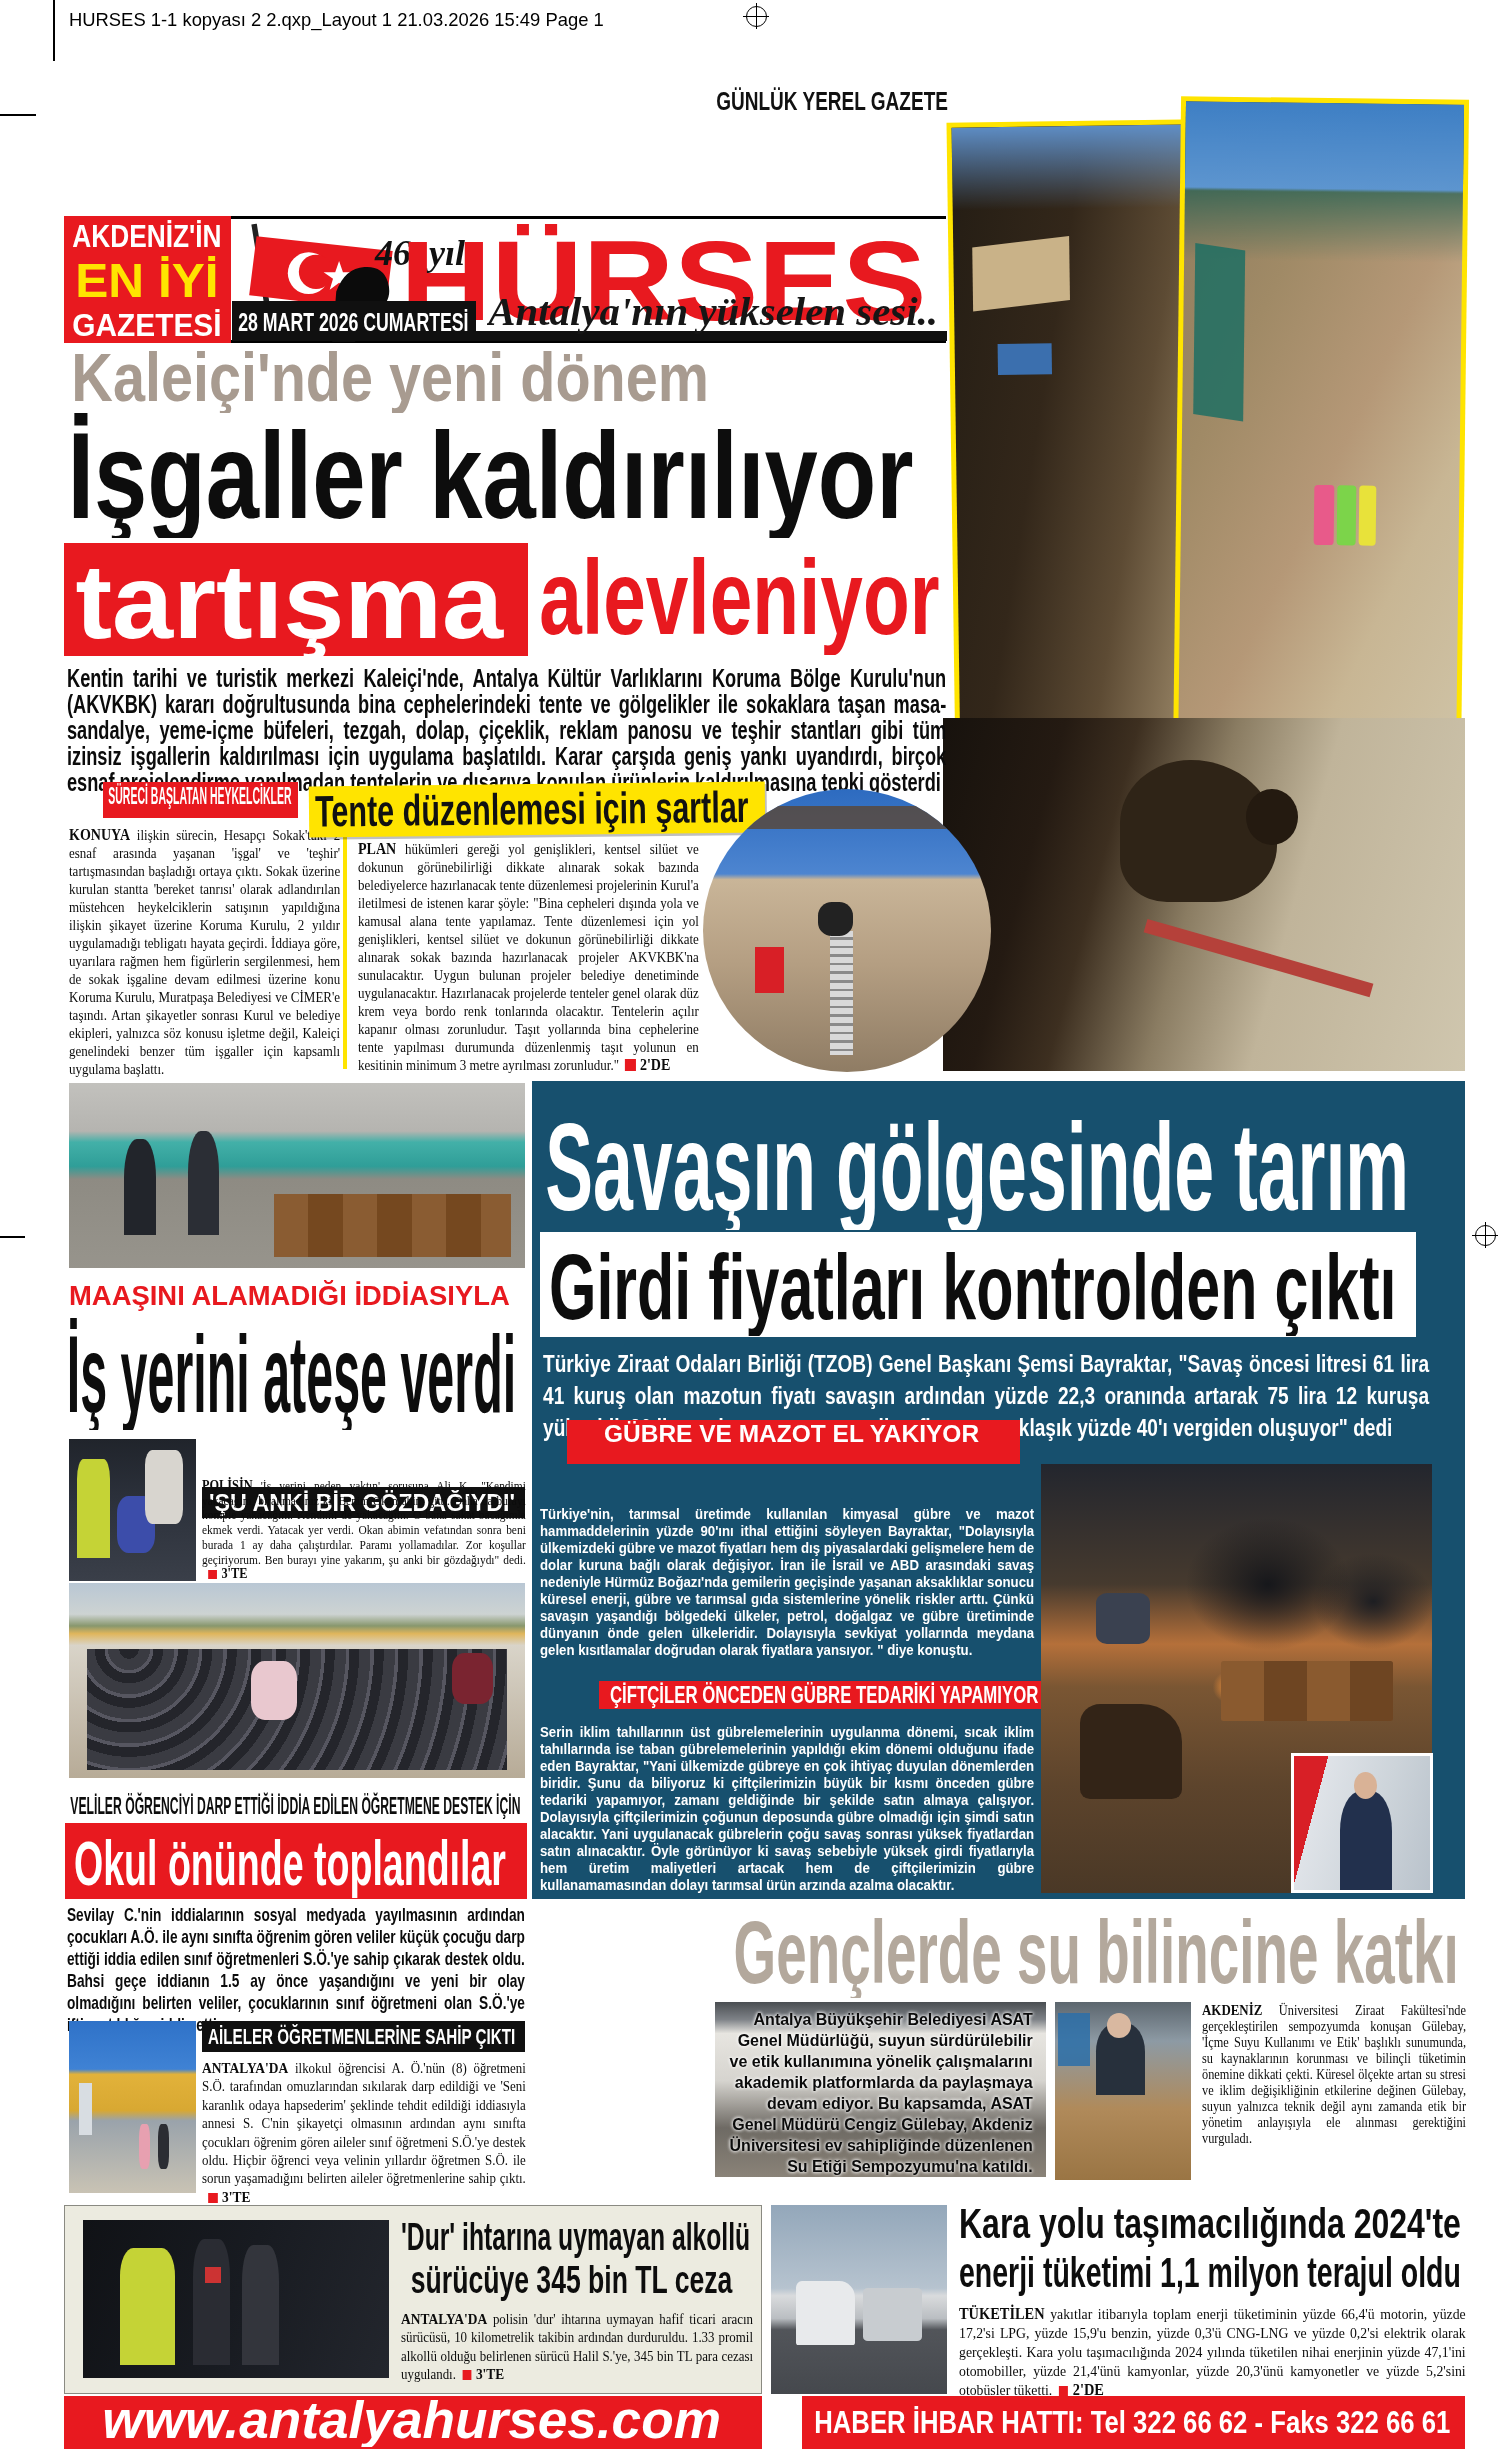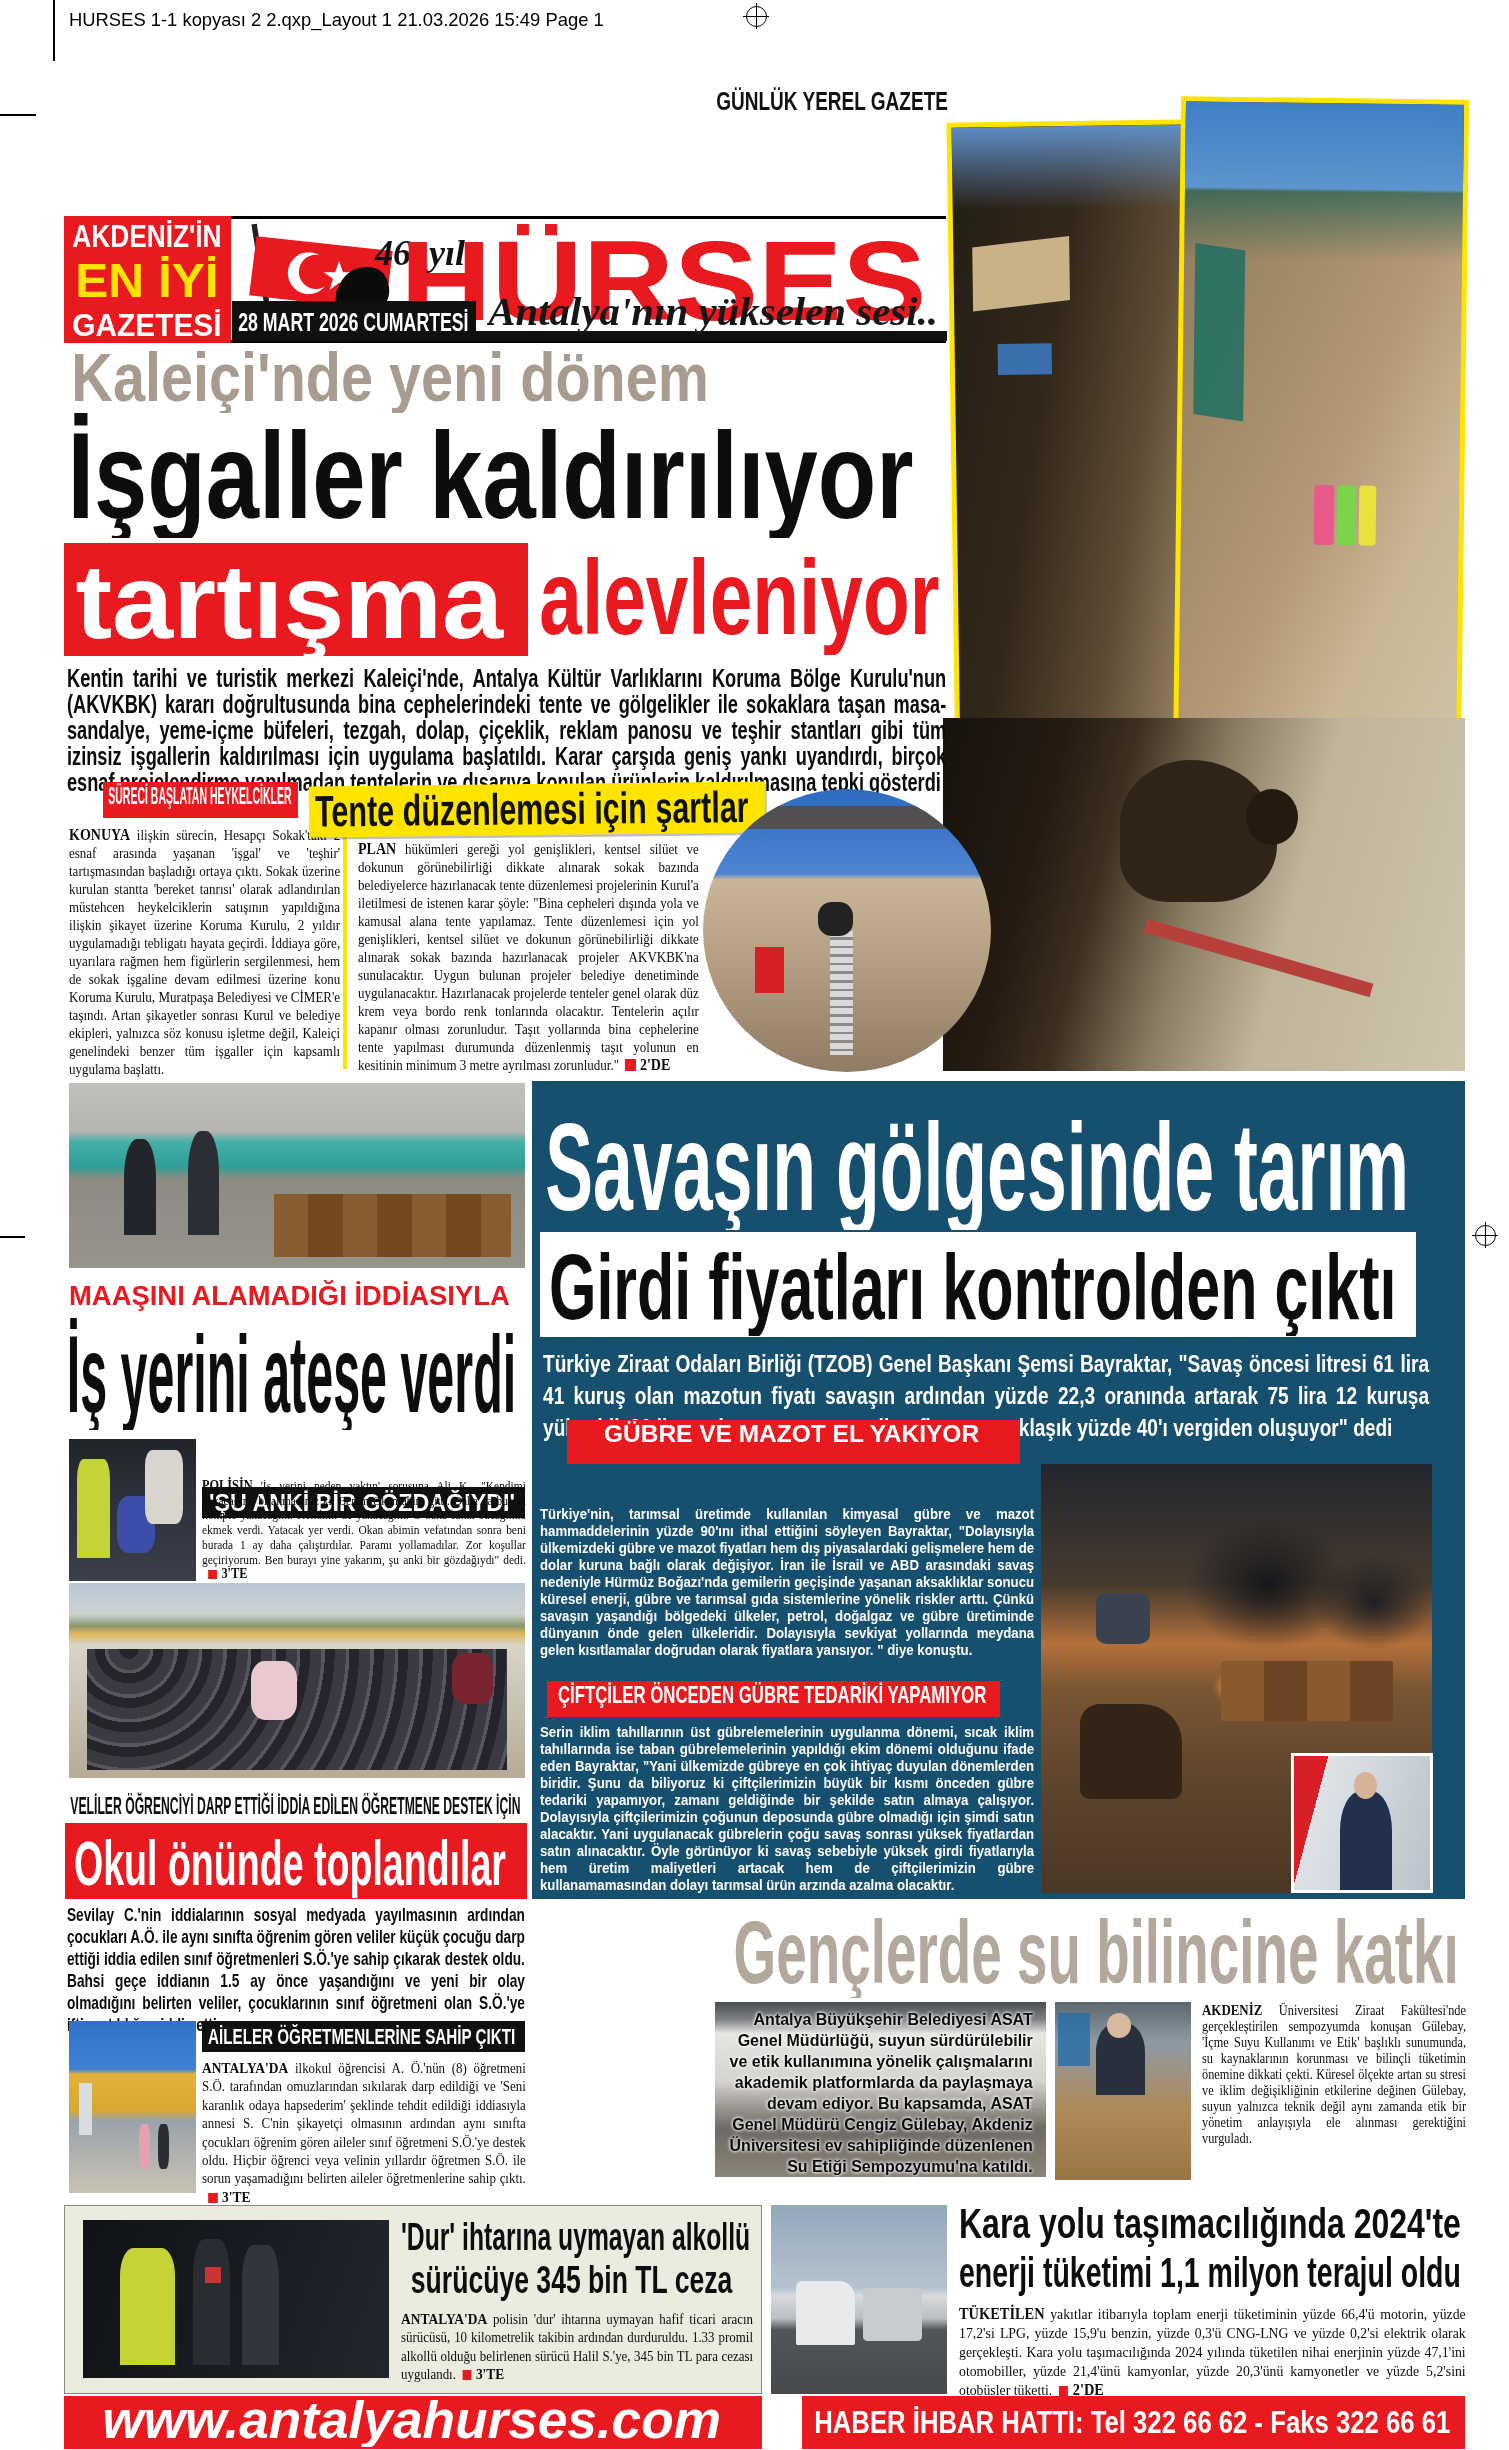--- a/index.html
+++ b/index.html
@@ -247,21 +247,21 @@
       <text x="0" y="136" font-size="152" fill="#0d0d0d" textLength="1390" lengthAdjust="spacingAndGlyphs">Girdi fiyatları kontrolden çıktı</text>
     </svg>
 </div>
 <div class="tx just" style="left:543px; top:1348px; width:1136px; transform:scaleX(0.78); font-weight:bold; font-size:24.5px; line-height:32px; color:#fff;">Türkiye Ziraat Odaları Birliği (TZOB) Genel Başkanı Şemsi Bayraktar, "Savaş öncesi litresi 61 lira 41 kuruş olan mazotun fiyatı savaşın ardından yüzde 22,3 oranında artarak 75 lira 12 kuruşa yükseldi. 80 liraya dayanan mazotun litre fiyatının yaklaşık yüzde 40'ı vergiden oluşuyor" dedi</div>
 <div class="redbar" style="left:567px; top:1420px; width:453px; height:44px;">
   <svg width="380" height="27" viewBox="0 0 620 44">
       <text x="0" y="36" font-size="40" fill="#fff" textLength="612" lengthAdjust="spacingAndGlyphs">GÜBRE VE MAZOT EL YAKIYOR</text>
     </svg>
 </div>
 <div class="tx just" style="left:540px; top:1506px; width:549px; transform:scaleX(0.9); font-weight:bold; font-size:14.7px; line-height:17px; color:#fff;">Türkiye'nin, tarımsal üretimde kullanılan kimyasal gübre ve mazot hammaddelerinin yüzde 90'ını ithal ettiğini söyleyen Bayraktar, "Dolayısıyla ülkemizdeki gübre ve mazot fiyatları hem dış piyasalardaki gelişmelere hem de dolar kuruna bağlı olarak değişiyor. İran ile İsrail ve ABD arasındaki savaş nedeniyle Hürmüz Boğazı'nda gemilerin geçişinde yaşanan aksaklıklar sonucu küresel enerji, gübre ve tarımsal gıda sistemlerine yönelik riskler arttı. Çünkü savaşın yaşandığı bölgedeki ülkeler, petrol, doğalgaz ve gübre üretiminde dünyanın önde gelen ülkeleridir. Dolayısıyla sevkiyat yollarında meydana gelen kısıtlamalar doğrudan olarak fiyatlara yansıyor. " diye konuştu.</div>
-<div class="redbar" style="left:547px; top:1681px; width:453px; height:36px;text-decoration:underline;">
+<div class="redbar" style="left:599px; top:1681px; width:453px; height:28px;text-decoration:underline;">
   <svg width="432" height="27" viewBox="0 0 706 44">
       <text x="0" y="36" font-size="40" fill="#fff" textLength="700" lengthAdjust="spacingAndGlyphs">ÇİFTÇİLER ÖNCEDEN GÜBRE TEDARİKİ YAPAMIYOR</text>
     </svg>
 </div>
 <div class="tx just" style="left:540px; top:1724px; width:549px; transform:scaleX(0.9); font-weight:bold; font-size:14.7px; line-height:17px; color:#fff;">Serin iklim tahıllarının üst gübrelemelerinin uygulanma dönemi, sıcak iklim tahıllarında ise taban gübrelemelerinin yapıldığı ekim dönemi olduğunu ifade eden Bayraktar, "Yani ülkemizde gübreye en çok ihtiyaç duyulan dönemlerden biridir. Şunu da biliyoruz ki çiftçilerimizin büyük bir kısmı önceden gübre tedariki yapamıyor, zamanı geldiğinde bir şekilde satın almaya çalışıyor. Dolayısıyla çiftçilerimizin çoğunun deposunda gübre olmadığı için şimdi satın alacaktır. Yani uygulanacak gübrelerin çoğu savaş sonrası yüksek fiyatlardan satın alınacaktır. Öyle görünüyor ki savaş sebebiyle yüksek girdi fiyatlarıyla hem üretim maliyetleri artacak hem de çiftçilerimizin gübre kullanamamasından dolayı tarımsal ürün arzında azalma olacaktır.</div>
 
 <div class="abs" style="left:1041px; top:1464px; width:391px; height:429px;">
   <div class="ph ph-war">
     <div class="blob" style="left:46%; top:46%; width:44%; height:14%; background:repeating-linear-gradient(90deg,#8a5a2f 0 43px,#6e4522 43px 86px); border-radius:2.5px;"></div>
     <div class="blob" style="left:10%; top:56%; width:26%; height:22%; background:#33241708; background:#332417; border-radius:20% 40% 10% 10%;"></div>

